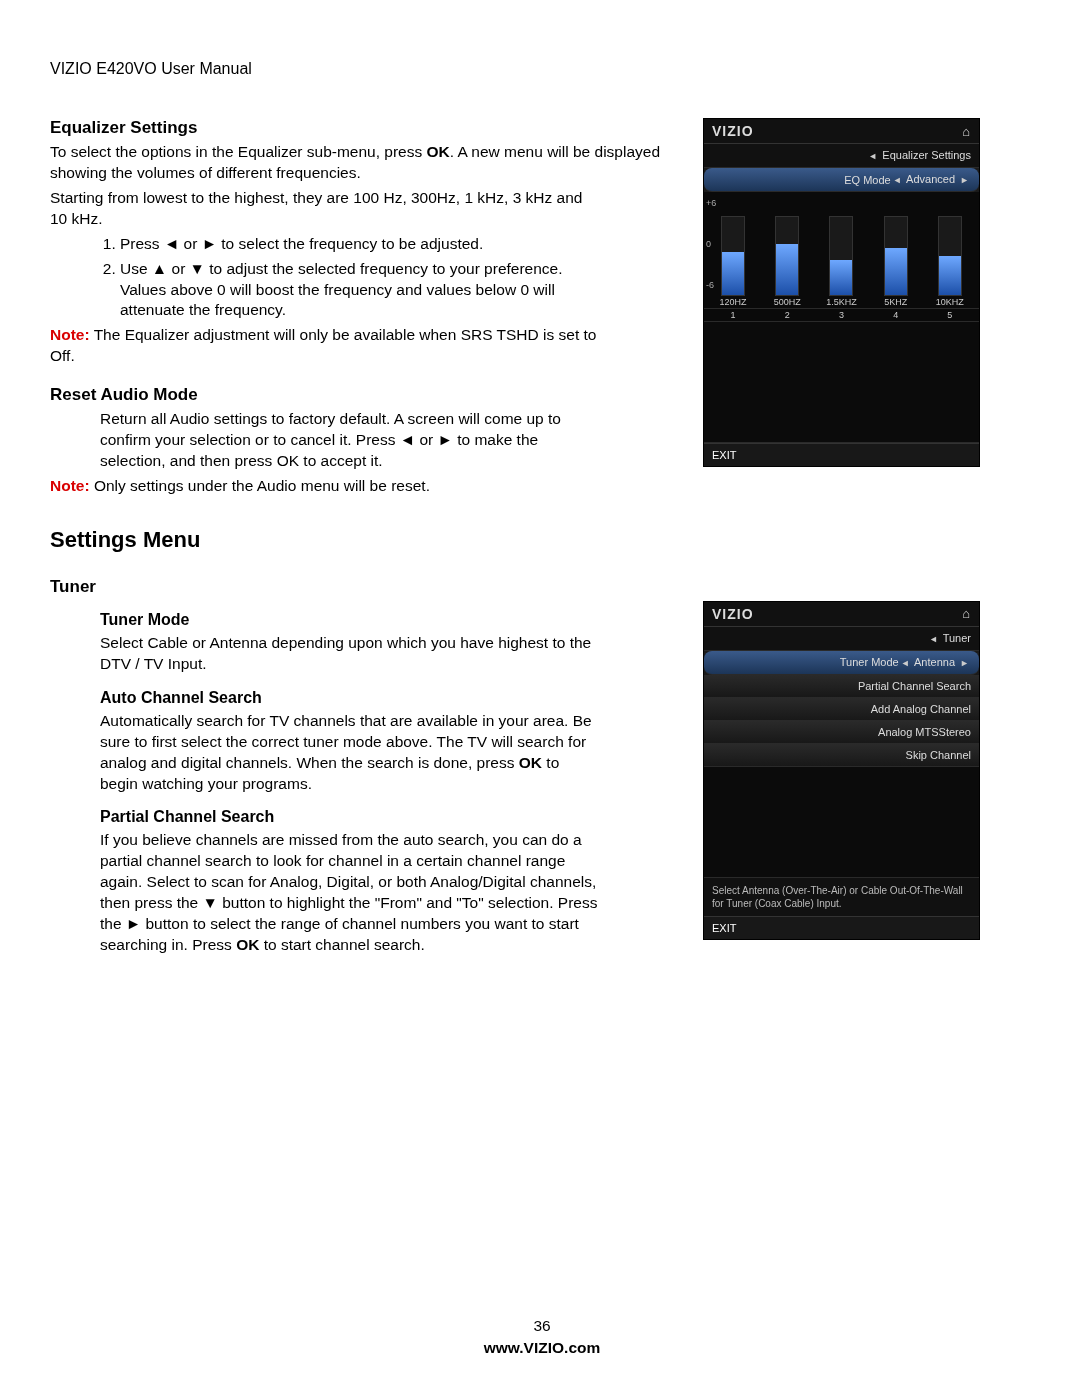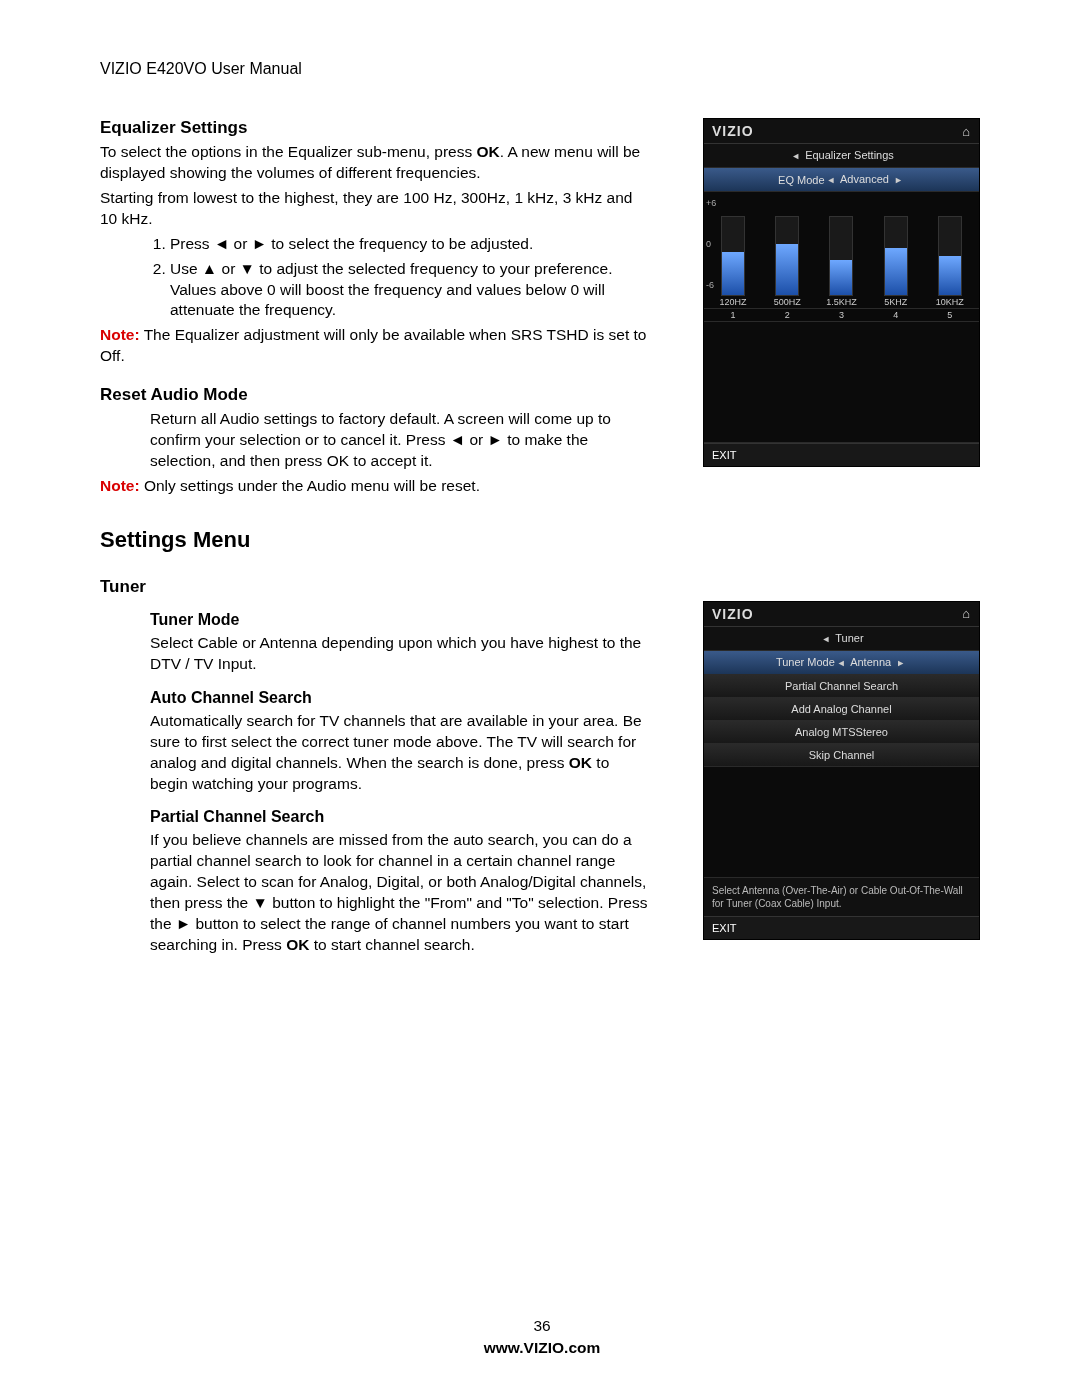--- a/index.html
+++ b/index.html
@@ -6,21 +6,21 @@
     margin: 0;
     padding: 0;
     font-family: Arial, Helvetica, sans-serif;
     color: #000;
     background: #fff;
     width: 1080px;
   }
   .page {
     width: 1080px;
     box-sizing: border-box;
-    padding: 60px 100px 40px 100px;
+    padding: 60px 100px 40px 50px;
     position: relative;
     min-height: 1397px;
   }
   .header-title {
     font-size: 16px;
     margin-bottom: 40px;
   }
   h3.section {
     font-size: 17px;
     font-weight: bold;
@@ -58,26 +58,26 @@
     float: right;
     margin-left: 20px;
     margin-bottom: 20px;
   }
   .osd .osd-top {
     display:flex; justify-content:space-between; align-items:center;
     padding:4px 8px; background:#111; border-bottom:1px solid #333;
     font-size:14px; font-weight:bold; letter-spacing:1px;
   }
   .osd .osd-row {
-    display:flex; justify-content:center; align-items:center;
+    display:flex; justify-content:flex-end; align-items:center;
     padding:3px 8px; border-bottom:1px solid #2a2a2a;
     background:linear-gradient(#2a2a2a,#181818);
     line-height:16px;
   }
-  .osd .osd-row.highlight { background:linear-gradient(#3a5a8a,#1c3558); }
+  .osd .osd-row.highlight { background:linear-gradient(#3a5a8a,#1c3558);border-radius:8px; }
   .osd .osd-row.dark { background:#111; }
   .home-icon { font-size:13px; }
   .arrow { font-size:9px; color:#ccc; margin:0 2px; }
   .osd-blank { height:120px; background:#0b0b0b; border-bottom:1px solid #2a2a2a;}
   .osd-help { padding:6px 8px; font-size:10px; color:#bbb; background:#111; line-height:1.3;}
   .osd-exit { padding:5px 8px; font-size:11px; color:#fff; background:#181818; border-top:1px solid #333;}
 
   
   .eq-area {
     display:flex; justify-content:space-around; align-items:flex-end;

